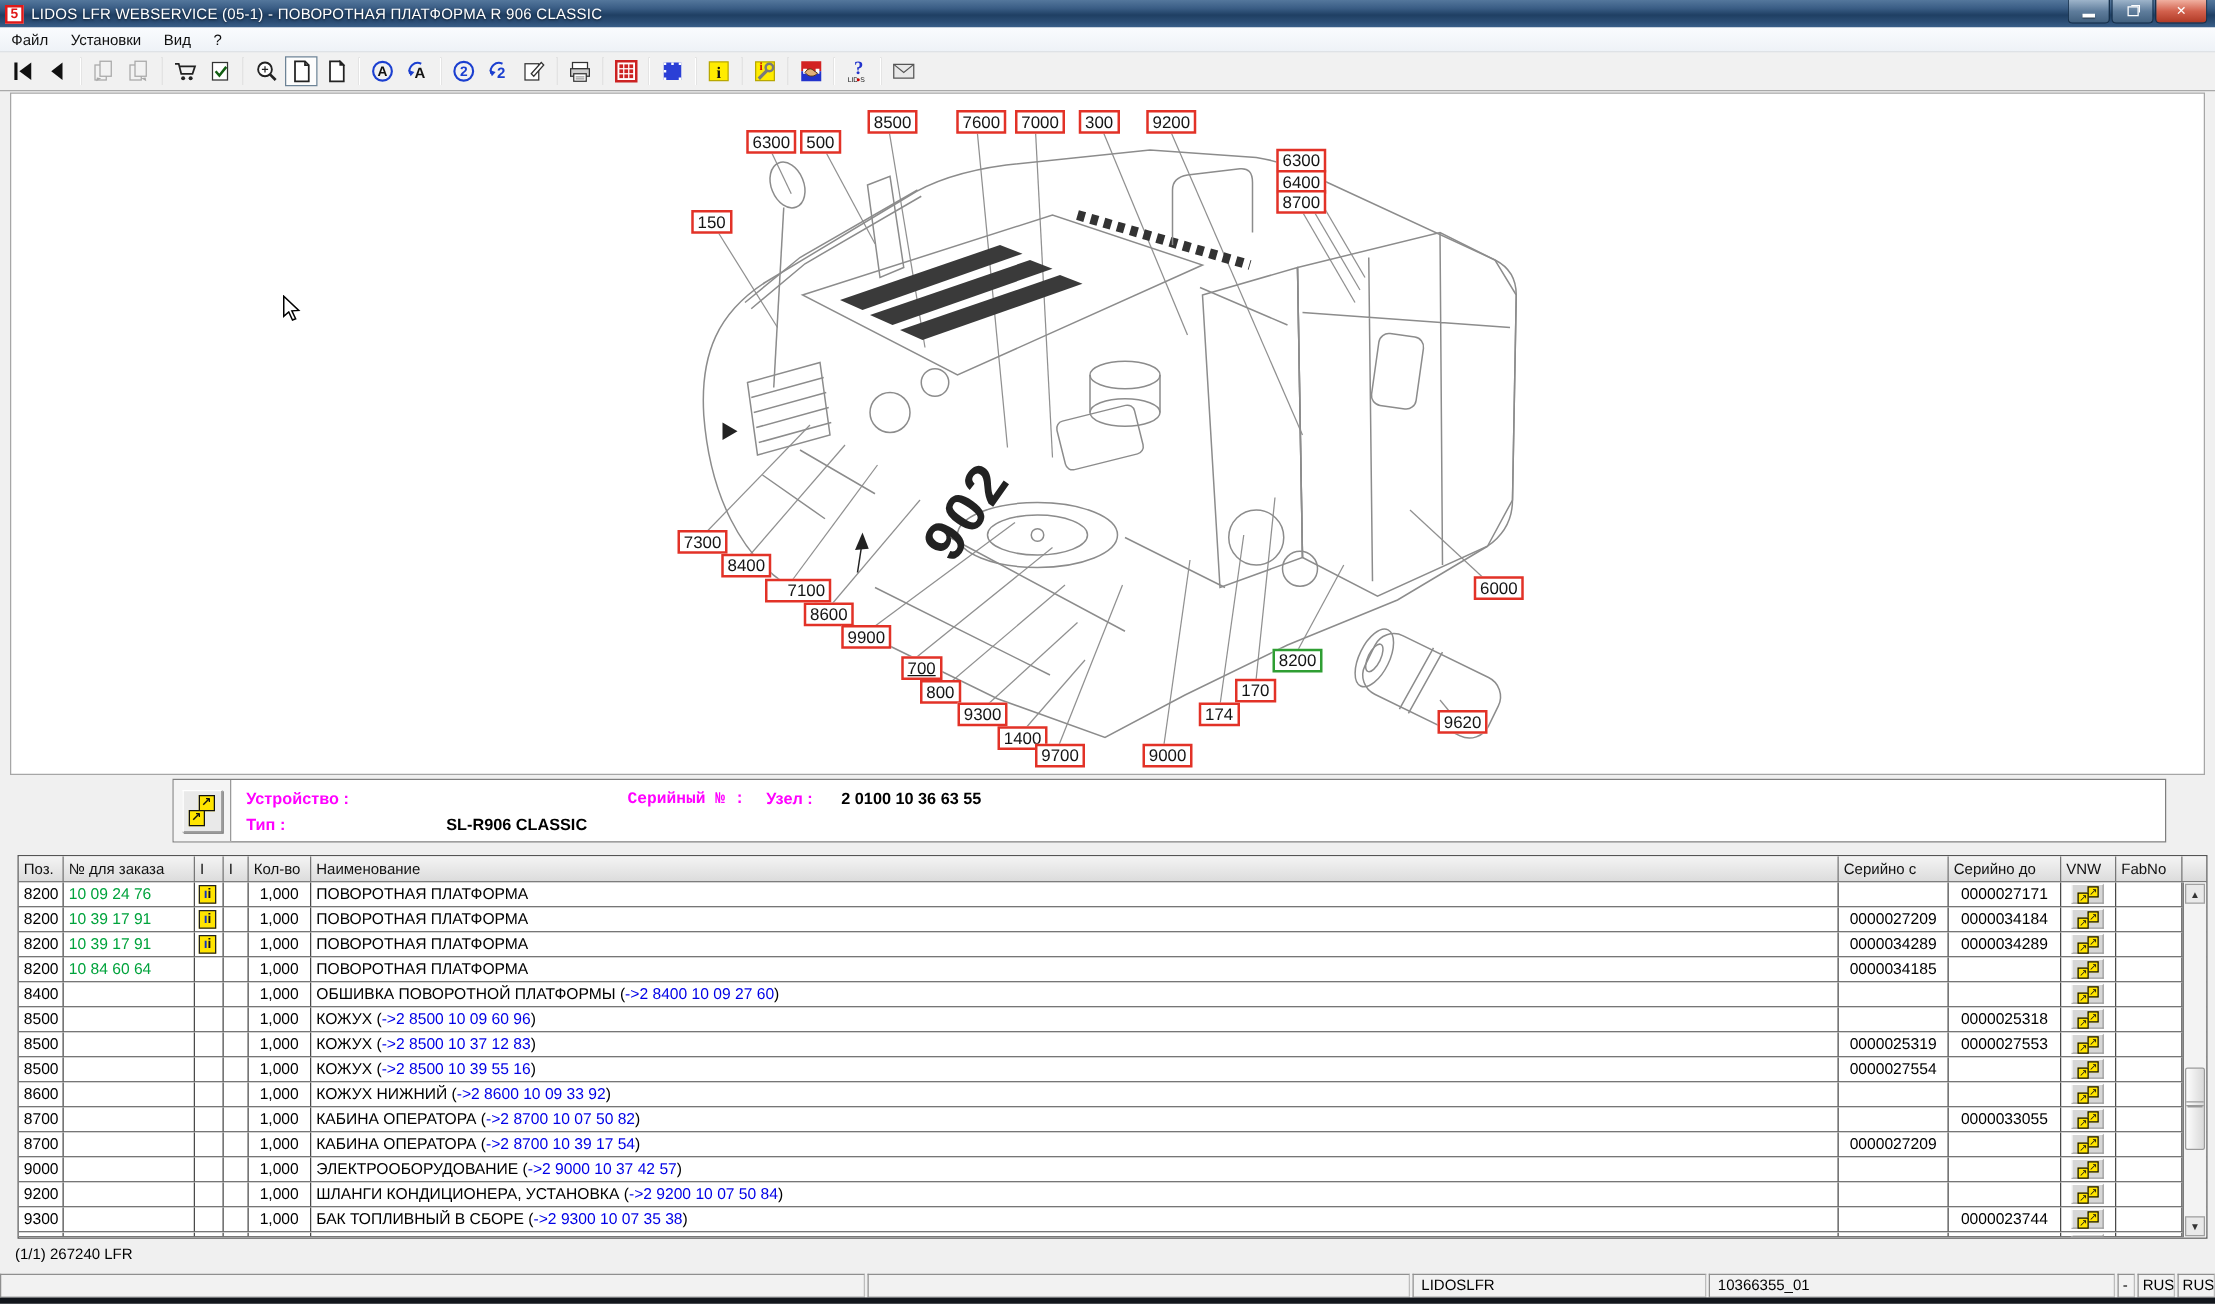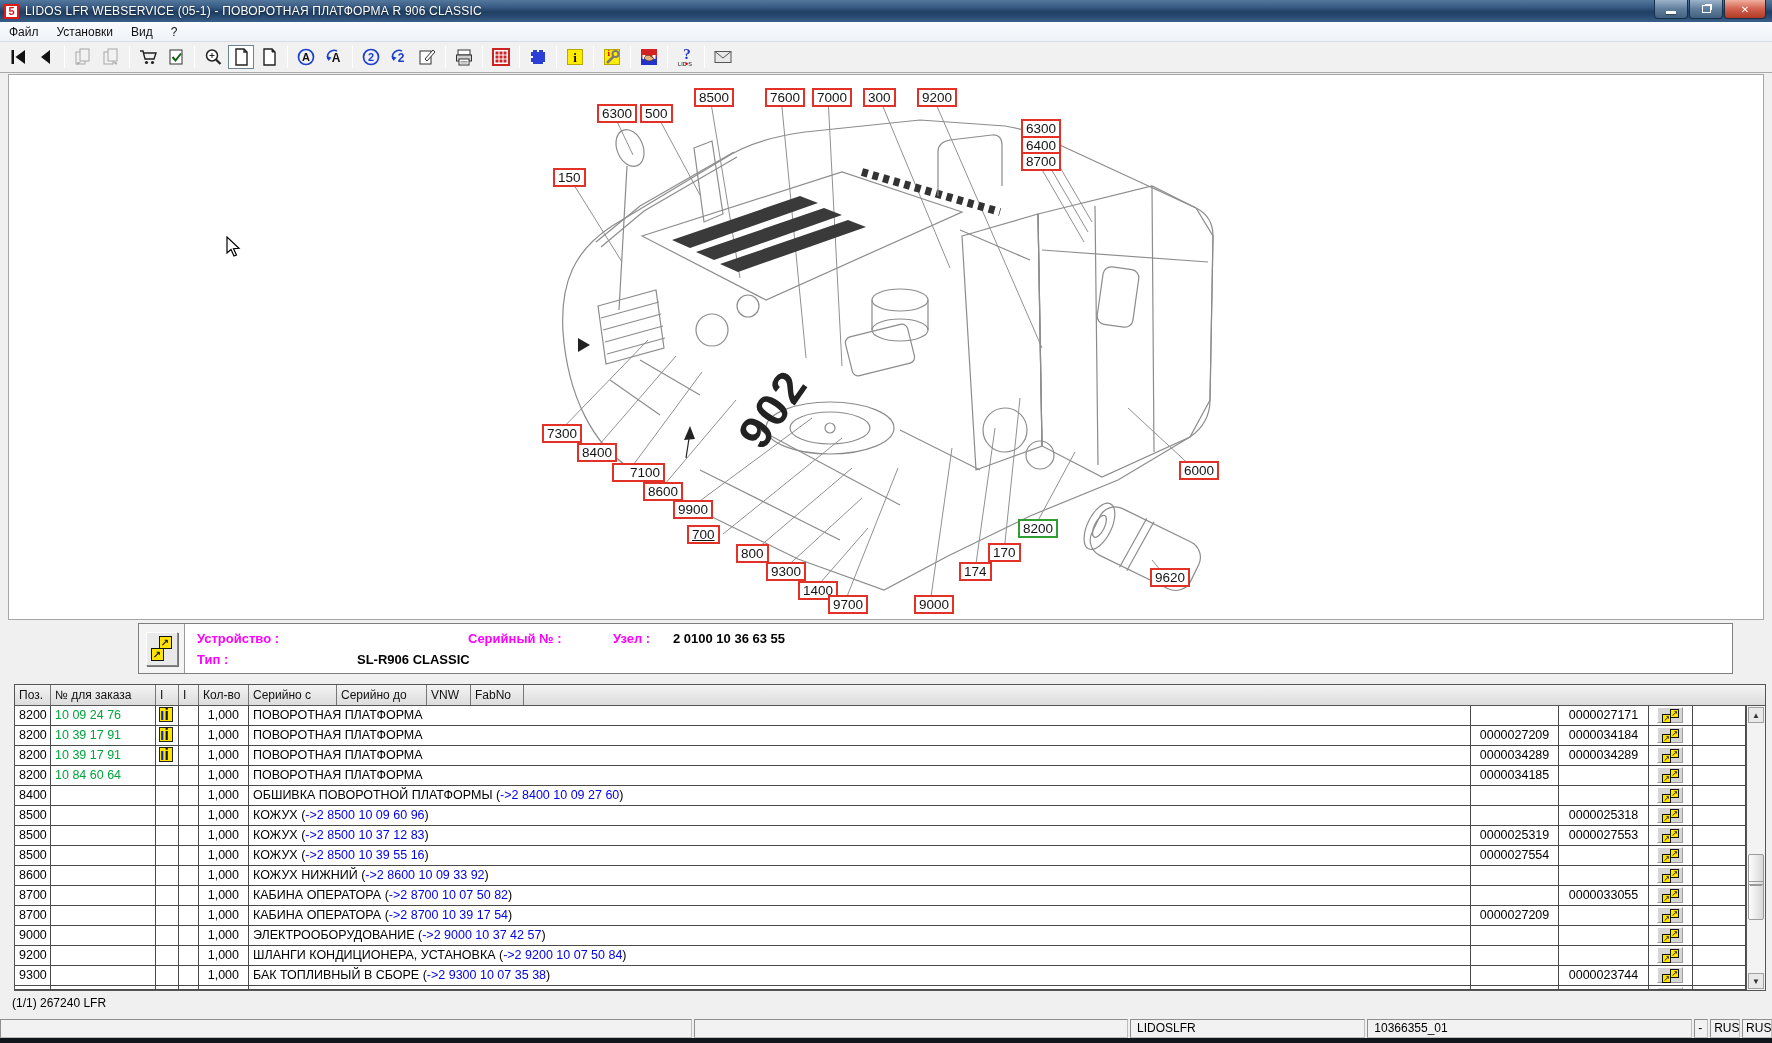--- a/index.html
+++ b/index.html
@@ -62,21 +62,21 @@
   .thead { display:flex; height:21px; background:linear-gradient(180deg,#f4f4f4,#dcdcdc);
     border-bottom:1px solid #555; }
   .th { border-right:1px solid #777; padding:3px 4px 0 4px; font-size:12px; color:#111; overflow:hidden; white-space:nowrap; }
   .trow { display:flex; height:20px; border-bottom:1px solid #4a4a4a; background:#fff; }
   .td { border-right:1px solid #4a4a4a; padding:2px 4px 0 4px; overflow:hidden; white-space:nowrap; color:#000; }
   .td.order { color:#00a33c; }
   .td.qty { text-align:right; padding-right:9px; }
   .td.ser { text-align:center; }
   .name-link { color:#0000e6; }
   .ibox { width:14px; height:15px; background:#ffe400; border:1px solid #222; font-weight:bold;
-    font-size:16px; line-height:13px; color:#111; display:inline-block; position:relative; top:0px;}
+    font-size:11px; line-height:13px; text-align:center; color:#111; display:inline-block; position:relative; top:0px;}
   .ibox i { font-style:normal; color:#0b2fc4; }
   .vnw-chip { width:26px; height:16px; background:#d6d6d6; border:1px solid #9c9c9c; border-top-color:#fff; border-left-color:#fff;
     position:relative; display:inline-block; }
   .vnw-sq { position:absolute; width:9px; height:9px; background:#ffe400; border:1px solid #111;
     font-size:8px; line-height:8px; text-align:center; color:#111; }
   .vscroll { position:absolute; right:0; top:21px; bottom:0; width:19px; background:#f3f3f3; border-left:1px solid #555; }
   .sbtn { position:absolute; left:1px; width:16px; height:16px; background:#e9e9e9; border:1px solid #a0a0a0;
     font-size:8px; color:#333; text-align:center; line-height:15px; }
   .sthumb { position:absolute; left:1px; width:16px; background:linear-gradient(90deg,#fdfdfd,#d9d9d9);
     border:1px solid #9a9a9a; border-radius:2px; }
@@ -380,21 +380,21 @@
       <div class="callout" style="left: 917px; top: 88px;">9200</div>
       <div class="callout" style="left: 1021px; top: 119px;">6300</div>
       <div class="callout" style="left: 1021px; top: 136px;">6400</div>
       <div class="callout" style="left: 1021px; top: 152px;">8700</div>
       <div class="callout" style="left: 553px; top: 168px;">150</div>
       <div class="callout" style="left: 542px; top: 424px;">7300</div>
       <div class="callout" style="left: 577px; top: 443px;">8400</div>
       <div class="callout" style="left: 612px; top: 463px; padding-left: 16px;">7100</div>
       <div class="callout" style="left: 643px; top: 482px;">8600</div>
       <div class="callout" style="left: 673px; top: 500px;">9900</div>
-      <div class="callout" style="left: 687px; top: 525px; text-decoration: underline;">700</div>
+      <div class="callout" style="left: 721px; top: 525px; text-decoration: underline;">700</div>
       <div class="callout" style="left: 736px; top: 544px;">800</div>
       <div class="callout" style="left: 766px; top: 562px;">9300</div>
       <div class="callout" style="left: 798px; top: 581px;">1400</div>
       <div class="callout" style="left: 828px; top: 595px;">9700</div>
       <div class="callout" style="left: 914px; top: 595px;">9000</div>
       <div class="callout" style="left: 959px; top: 562px;">174</div>
       <div class="callout" style="left: 988px; top: 543px;">170</div>
       <div class="callout green" style="left: 1018px; top: 519px;">8200</div>
       <div class="callout" style="left: 1179px; top: 461px;">6000</div>
       <div class="callout" style="left: 1150px; top: 568px;">9620</div>
@@ -405,35 +405,36 @@
 
   <div class="info-panel">
     <div class="info-left">
       <div class="link-btn">
         <span class="mini-sq" style="left:12px; top:3px;">↗</span>
         <span class="mini-sq" style="left:4px; top:15px;">↗</span>
       </div>
     </div>
     <div class="info-text">
       <span class="lbl" style="left:12px; top:7px;">Устройство :</span>
-      <span class="lbl" style="left:283px; top:7px;">Серийный № :</span>
+      <span class="lbl" style="left:317px; top:7px;font-family:Liberation Mono, monospace;">Серийный № :</span>
       <span class="lbl" style="left:428px; top:7px;">Узел :</span>
       <span class="val" style="left:488px; top:7px;">2 0100 10 36 63 55</span>
       <span class="lbl" style="left:12px; top:28px;">Тип :</span>
       <span class="val" style="left:172px; top:28px;">SL-R906 CLASSIC</span>
     </div>
   </div>
 
   <div class="table-wrap">
     <div class="thead" id="thead">
         <div class="th" style="width: 36px;">Поз.</div>
         <div class="th" style="width: 105px;">№ для заказа</div>
         <div class="th" style="width: 23px;">I</div>
         <div class="th" style="width: 20px;">I</div>
         <div class="th" style="width: 50px;">Кол-во</div>
+        <div class="th" style="width: 1222px;">Наименование</div>
         <div class="th" style="width: 88px;">Серийно с</div>
         <div class="th" style="width: 90px;">Серийно до</div>
         <div class="th" style="width: 44px;">VNW</div>
         <div class="th" style="width: 53px;">FabNo</div>
       </div>
     <div id="tbody">
         <div class="trow">
           <div class="td " style="width: 36px;">8200</div>
           <div class="td order" style="width: 105px;">10 09 24 76</div>
           <div class="td " style="width: 23px; padding: 1px 0px 0px 3px;"><span class="ibox"><i>ı</i>i</span></div>

